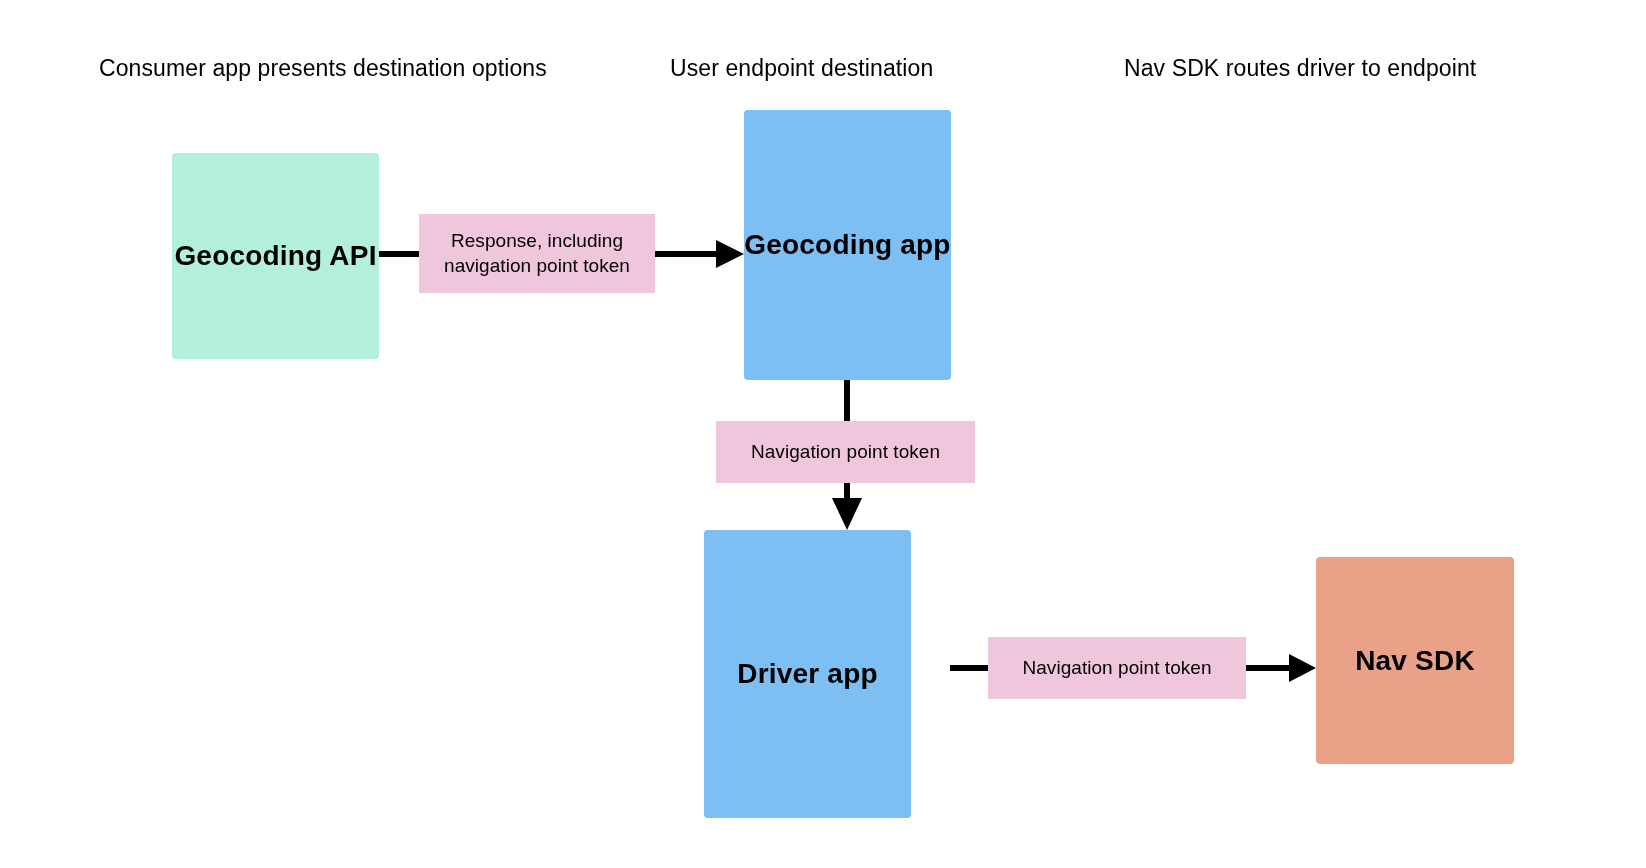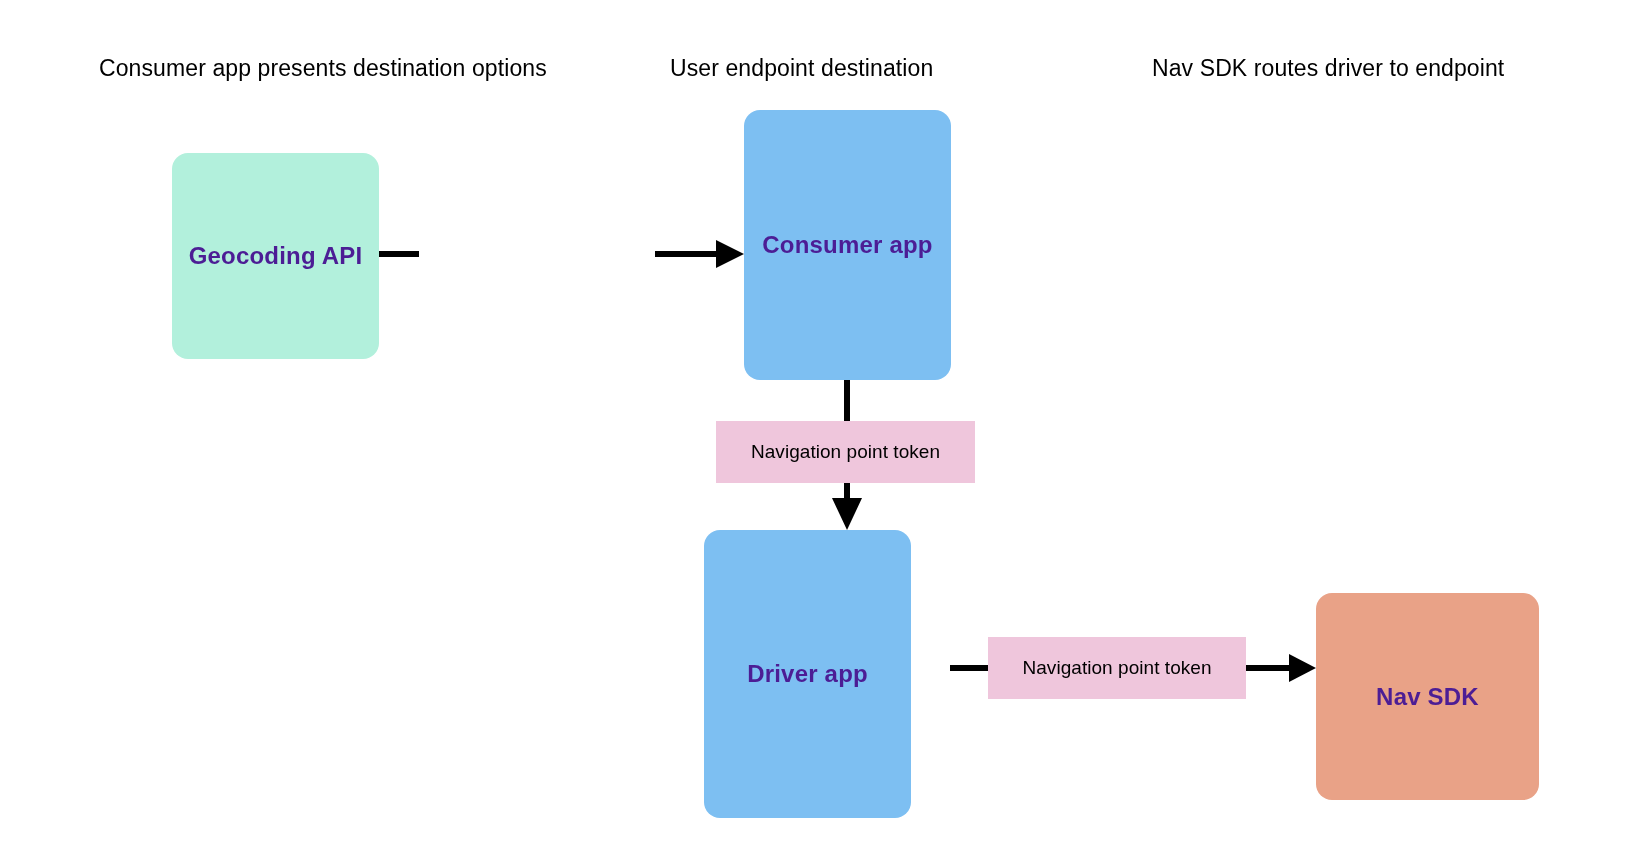--- a/index.html
+++ b/index.html
@@ -25,54 +25,54 @@
     position: absolute;
     font-size: 23px;
     font-weight: 400;
     color: #000000;
     letter-spacing: 0.1px;
     white-space: nowrap;
     line-height: 1;
   }
   #header-0 { left: 55px;   top: 57px; margin-left: 44px; }
   #header-1 { left: 670px;  top: 57px; }
-  #header-2 { left: 1152px; top: 57px; }
+  #header-2 { left: 1124px; top: 57px; }
 
   
   .node {
     position: absolute;
     display: flex;
     align-items: center;
     justify-content: center;
     text-align: center;
-    border-radius: 16px;
-    font-size: 24px;
+    border-radius: 4px;
+    font-size: 28px;
     font-weight: 700;
-    color: #4c1d95;
+    color: #000000;
     letter-spacing: 0.2px;
     z-index: 3;
   }
   #node-geocoding {
     left: 172px; top: 153px;
     width: 207px; height: 206px;
     background: #b2f0dc;
   }
   #node-consumer {
     left: 744px; top: 110px;
     width: 207px; height: 270px;
     background: #7dbff2;
   }
   #node-driver {
     left: 704px; top: 530px;
     width: 207px; height: 288px;
     background: #7dbff2;
   }
   #node-navsdk {
-    left: 1316px; top: 593px;
-    width: 223px; height: 207px;
+    left: 1316px; top: 557px;
+    width: 198px; height: 207px;
     background: #e9a287;
   }
 
   
   .edge-svg {
     position: absolute;
     left: 0; top: 0;
     width: 1646px; height: 868px;
     z-index: 1;
     pointer-events: none;
@@ -129,26 +129,27 @@
       <polygon points="847,530 832,498 862,498" fill="#000000"></polygon>
     </g>
 
     <g>
       <line x1="950" y1="668" x2="988" y2="668" stroke="#000000" stroke-width="6"></line>
       <line x1="1246" y1="668" x2="1295" y2="668" stroke="#000000" stroke-width="6"></line>
       <polygon points="1316,668 1289,654 1289,682" fill="#000000"></polygon>
     </g>
   </svg>
 
+  <div id="label-response" class="edge-label">Response, including navigation point token</div>
 
   <div id="label-consumer-driver" class="edge-label">Navigation point token</div>
 
   <div id="label-driver-navsdk" class="edge-label">Navigation point token</div>
 
   <div id="node-geocoding" class="node">Geocoding API</div>
 
-  <div id="node-consumer" class="node">Consumer app</div>
+  <div id="node-consumer" class="node">Geocoding app</div>
 
   <div id="node-driver" class="node">Driver app</div>
 
   <div id="node-navsdk" class="node">Nav SDK</div>
 
 </div>
 
 </body></html>

